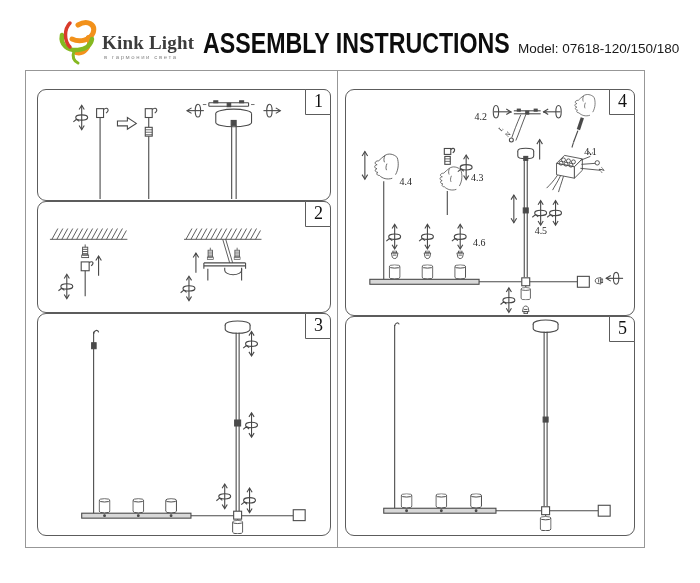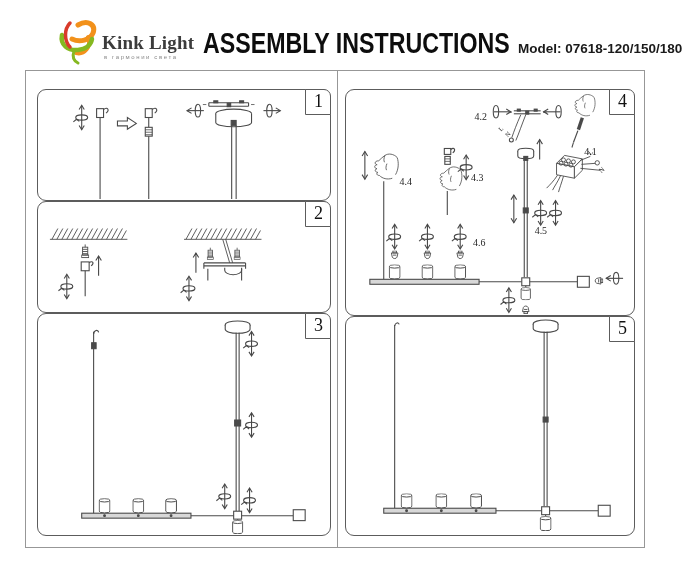--- a/index.html
+++ b/index.html
@@ -4,21 +4,21 @@
 <style>
   html,body{margin:0;padding:0;background:#fff;}
   body{width:700px;height:583px;position:relative;font-family:"Liberation Sans",sans-serif;color:#1c1c1c;overflow:hidden;}
   .header{position:absolute;left:0;top:0;width:700px;height:70px;}
   .logo{position:absolute;left:58px;top:17px;display:flex;align-items:flex-start;}
   .logo-icon{width:40px;height:50px;}
   .logo-text{margin-left:4px;margin-top:16px;}
   .brand{font-family:"Liberation Serif",serif;font-weight:bold;font-size:19px;color:#3c3c3c;line-height:19px;letter-spacing:.2px;}
   .tagline{font-size:6px;color:#8a8a8a;letter-spacing:1.6px;margin-top:2px;margin-left:2px;}
   .title{position:absolute;left:203px;top:27px;font-size:29px;font-weight:bold;color:#0d0d0d;white-space:nowrap;transform:scaleX(.8);transform-origin:left center;letter-spacing:0px;}
-  .model{position:absolute;left:518px;top:41px;font-size:13.5px;color:#1a1a1a;white-space:nowrap;font-weight:bold;}
+  .model{position:absolute;left:518px;top:41px;font-size:13.5px;color:#1a1a1a;white-space:nowrap;}
   .board{position:absolute;left:25px;top:70px;width:620px;height:478px;border:1px solid #979797;box-sizing:border-box;}
   .divider{position:absolute;left:311px;top:0;width:1px;height:100%;background:#979797;}
   .panel{position:absolute;border:1.4px solid #5c5c5c;border-radius:9px;background:#fff;box-sizing:border-box;}
   .panel svg{position:absolute;left:0;top:0;width:100%;height:100%;}
   .num{position:absolute;top:-1.4px;right:-1.4px;width:26px;height:26px;border:1.4px solid #5c5c5c;background:#fff;box-sizing:border-box;display:flex;align-items:center;justify-content:center;font-family:"Liberation Serif",serif;font-size:18px;color:#111;border-top-right-radius:7px;}
   #p1{left:11px;top:18px;width:294px;height:112px;}
   #p2{left:11px;top:130px;width:294px;height:112px;}
   #p3{left:11px;top:242px;width:294px;height:223px;}
   #p4{left:319px;top:18px;width:290px;height:227px;}
   #p5{left:319px;top:245px;width:290px;height:220px;}

